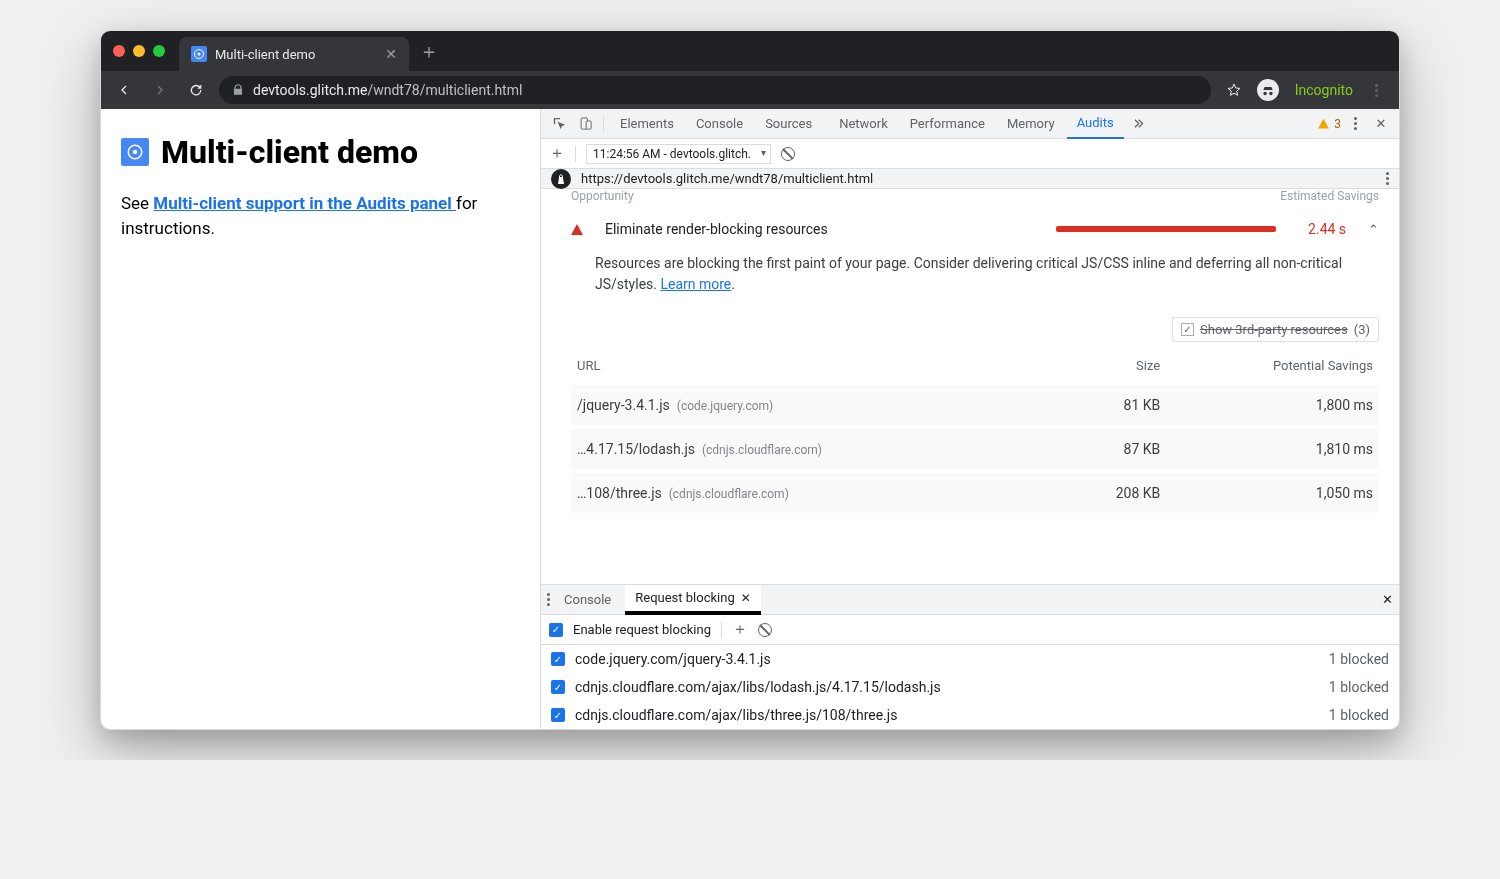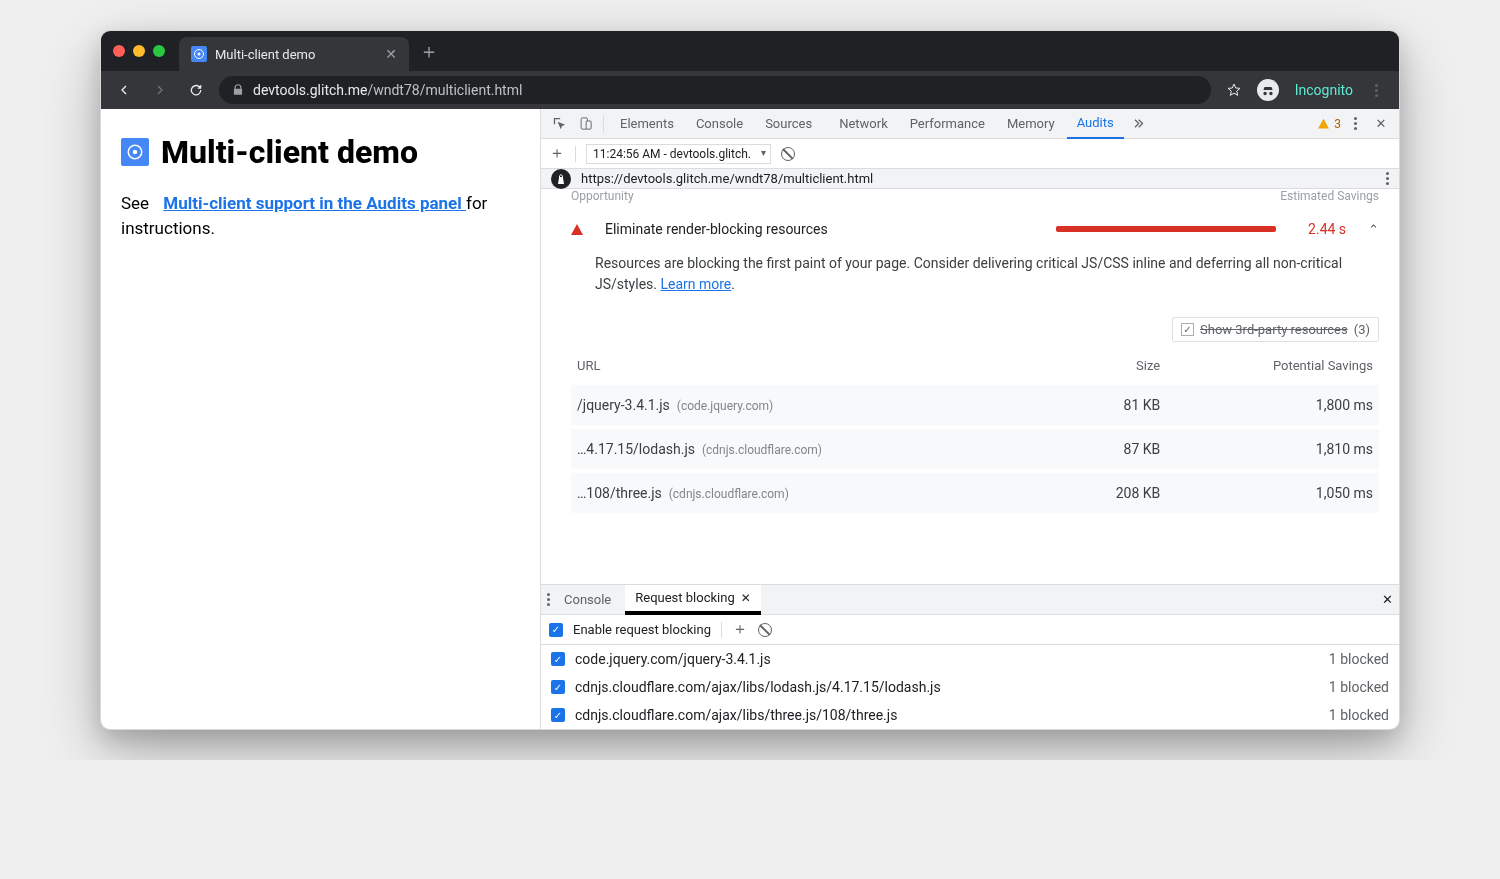--- a/index.html
+++ b/index.html
@@ -15,29 +15,29 @@
   .tabicon svg { fill:#fff; }
   .tab .x { color: #9aa0a6; font-size: 14px; margin-left: auto; }
   .newtab { color: #9aa0a6; font-size: 20px; margin-left: 10px; }
   
   .addrbar { height: 38px; background: #35363a; display: flex; align-items: center; padding: 0 10px; gap: 10px; }
   .navbtn { width: 26px; height: 26px; display:flex; align-items:center; justify-content:center; color:#e8eaed; border-radius:50%; }
   .navbtn.dim { color: #70757a; }
   .navbtn svg { width:16px; height:16px; fill: currentColor; }
   .urlbox { flex:1; background:#202124; height:28px; border-radius:14px; display:flex; align-items:center; padding:0 12px; color:#bdc1c6; font-size:14px; gap:8px;}
   .urlbox .host { color:#e8eaed; }
-  .incog { display:flex; align-items:center; gap:16px; color:#5eead4; font-size:14px; }
+  .incog { display:flex; align-items:center; gap:16px; color:#84cc16; font-size:14px; }
   .incogicon { width:22px; height:22px; border-radius:50%; background:#e8eaed; display:flex; align-items:center; justify-content:center; }
   
   .body { flex:1; display:flex; min-height:0; }
   .page { width: 440px; padding: 24px 20px; border-right: 1px solid #dadce0; overflow:auto; }
   .page h1 { font-size: 32px; font-weight: 800; margin-bottom: 20px; display:flex; align-items:center; gap:12px; font-family: Helvetica, Arial, sans-serif;}
   .pageicon { width: 28px; height:28px; background:#4587f4; border-radius:2px; display:flex; align-items:center; justify-content:center; }
   .page p { font-size: 17px; line-height:1.45; }
-  .page a { color: #1a73e8; font-weight:700; text-decoration: underline; margin-left: 10px; }
+  .page a { color: #1a73e8; font-weight:700; text-decoration: underline; }
   
   .devtools { flex:1; display:flex; flex-direction:column; font-size:13px; color:#202124; min-width:0; }
   .dt-tabs { height:30px; display:flex; align-items:center; border-bottom:1px solid #dadce0; padding:0 6px; gap:2px; background:#f1f3f4; }
   .dt-tabs .ic { width:24px; height:24px; display:flex; align-items:center; justify-content:center; color:#5f6368; }
   .dt-tabs .sep { width:1px; height:18px; background:#dadce0; margin:0 4px; }
   .dt-tabs .t { padding:0 10px; height:30px; display:flex; align-items:center; color:#5f6368; cursor:pointer; gap:5px; }
   .dt-tabs .t.active { color:#1a73e8; border-bottom:2px solid #1a73e8; }
   .dt-tabs .spacer { flex:1; }
   .warnbadge { display:flex; align-items:center; gap:4px; color:#b06000; font-size:12px; }
   .warnbadge svg, .warn svg { width:13px; height:13px; }

